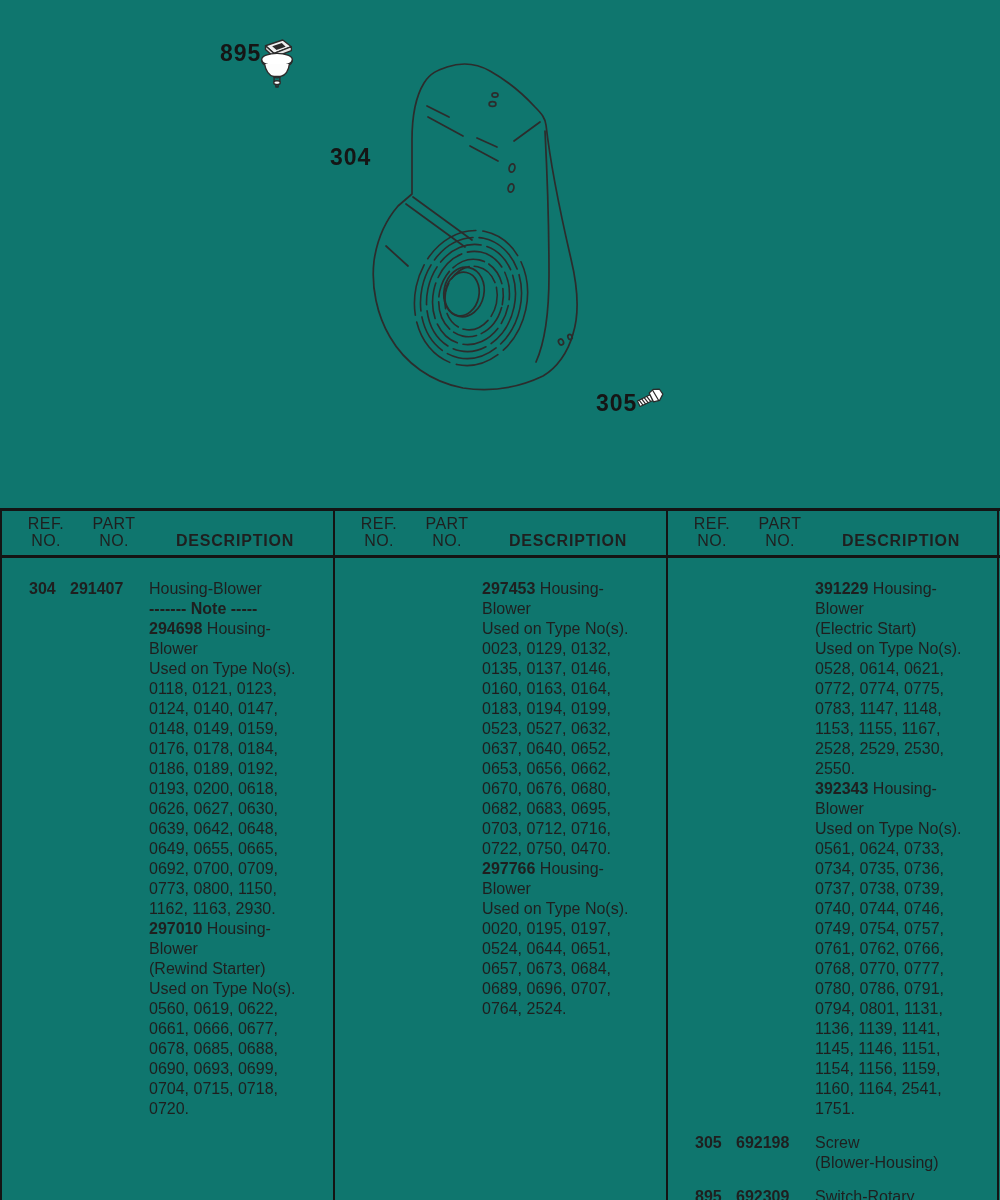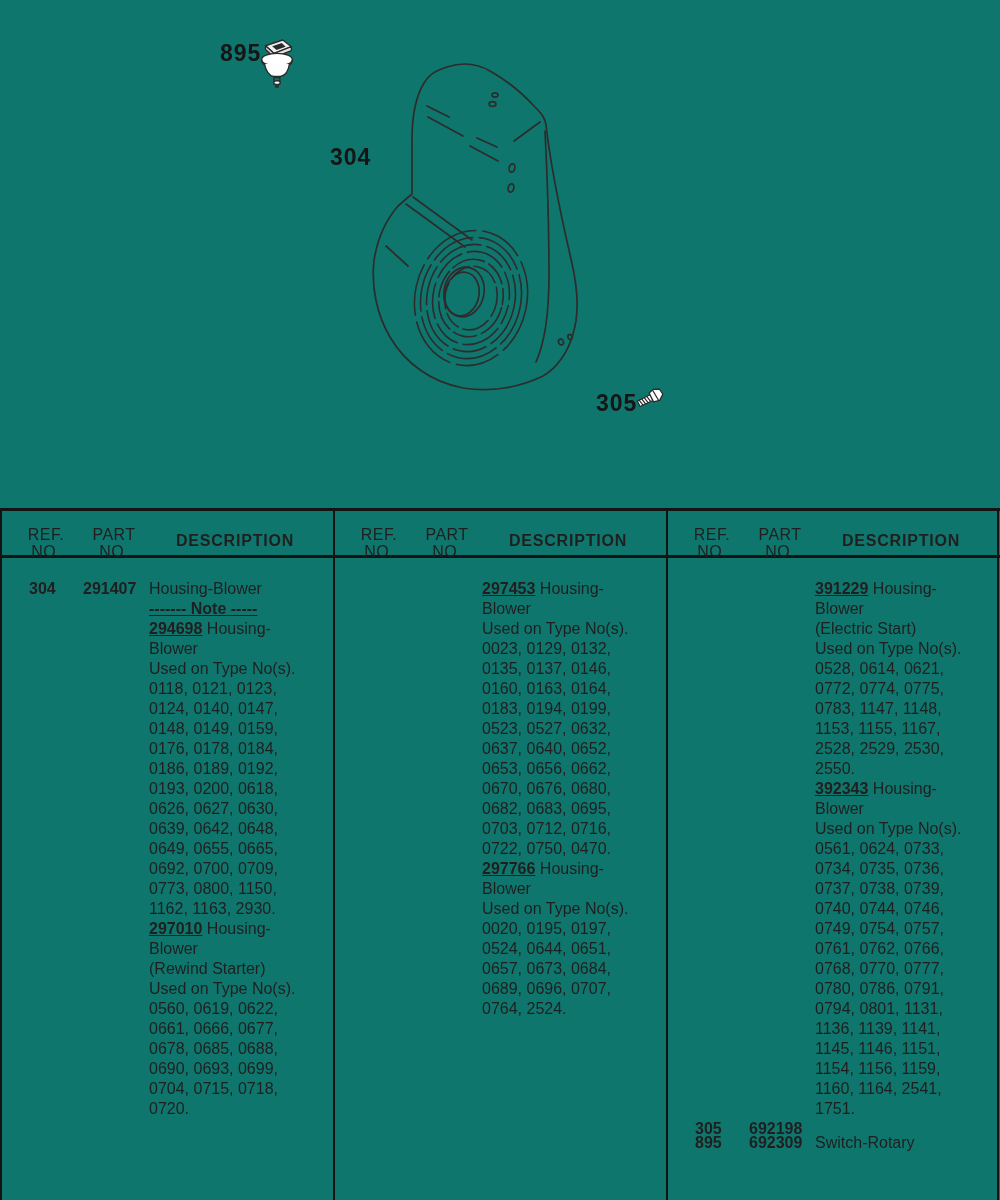--- a/index.html
+++ b/index.html
@@ -10,33 +10,33 @@
   #c895{left:220px;top:40px;}
   #c304{left:330px;top:144px;}
   #c305{left:596px;top:390px;}
   .figsvg{position:absolute;}
   
   .hline,.vline{position:absolute;background:#141414;}
   .hline{left:0;width:1000px;height:3px;}
   .vline{top:508px;height:692px;width:2px;}
   
   .panel{position:absolute;top:508px;width:331px;height:692px;}
-  .h-ref,.h-part{position:absolute;top:18px;width:60px;text-align:center;
+  .h-ref,.h-part{position:absolute;top:7px;width:60px;text-align:center;
                  font-size:16px;line-height:17px;letter-spacing:0.4px;}
   .h-ref{left:14px;}
   .h-part{left:82px;}
   .h-desc{position:absolute;top:24px;left:138px;width:190px;text-align:center;
           font-size:16px;letter-spacing:0.8px;font-weight:bold;}
   .pbody{position:absolute;top:57px;left:0;right:0;}
   .entry{position:relative;font-size:16px;line-height:20px;}
   .entry .ref{position:absolute;left:27px;top:0;font-weight:bold;}
-  .entry .part{position:absolute;left:81px;top:0;font-weight:bold;}
+  .entry .part{position:absolute;left:68px;top:0;font-weight:bold;}
   .entry .desc{margin:14px 4px 0 147px;}
   .entry .desc div{white-space:nowrap;}
-  .entry b{font-weight:bold;text-decoration:underline;}
+  .entry b{font-weight:bold;}
 </style>
 </head>
 <body>
 
 <div class="page">
 
   <div class="callout" id="c895">895</div>
   <div class="callout" id="c304">304</div>
   <div class="callout" id="c305">305</div>
 
@@ -251,20 +251,24 @@
             <div>1136, 1139, 1141,</div>
             <div>1145, 1146, 1151,</div>
             <div>1154, 1156, 1159,</div>
             <div>1160, 1164, 2541,</div>
             <div>1751.</div>
           </div>
         </div>
         <div class="entry">
           <span class="ref">305</span>
           <span class="part">692198</span>
+          <div class="desc">
+            <div>Screw</div>
+            <div>(Blower-Housing)</div>
+          </div>
         </div>
         <div class="entry">
           <span class="ref">895</span>
           <span class="part">692309</span>
           <div class="desc">
             <div>Switch-Rotary</div>
           </div>
         </div>
       </div>
   </div>

